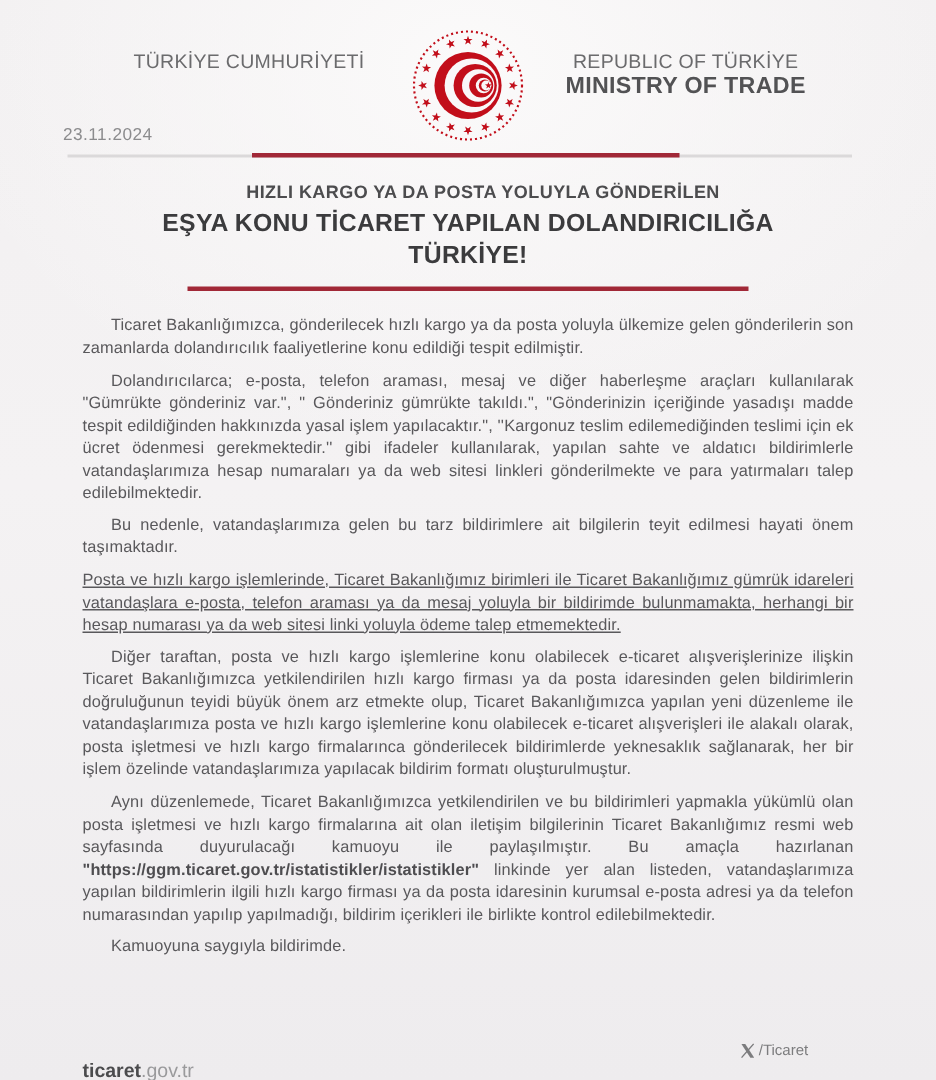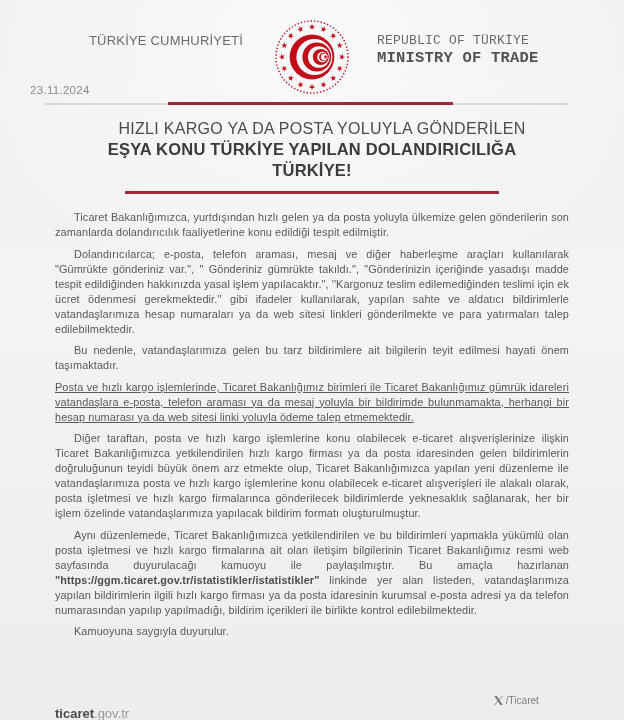--- a/index.html
+++ b/index.html
@@ -9,33 +9,33 @@
     -webkit-font-smoothing:antialiased;
   }
   .page{
     position:relative;width:624px;height:720px;overflow:hidden;
     background:
       radial-gradient(95% 60% at 50% 6%, #fbfafa 0%, rgba(251,250,250,0) 60%),
       linear-gradient(180deg,#f2f0f1 0%,#f4f2f3 45%,#eeecee 100%);
   }
   
   .hdr-left{position:absolute;top:33px;right:381px;white-space:nowrap;}
-  .hdr-right{position:absolute;top:33px;left:377px;white-space:nowrap;font-family:Liberation Mono, monospace;}
+  .hdr-right{position:absolute;top:33px;left:377px;text-align:center;white-space:nowrap;}
   .hdr-line1{font-size:13px;color:#6b6b6d;letter-spacing:.2px;line-height:16px;}
   .hdr-line2{font-size:15.5px;color:#525254;font-weight:700;letter-spacing:.2px;line-height:18px;}
   .logo{position:absolute;left:272px;top:17px;width:80px;height:80px;}
   .logo-red{fill:var(--logo-red);}
   .logo-white{fill:#f9f7f8;}
   .logo-dash{fill:none;stroke:var(--logo-red);stroke-width:1.8;stroke-dasharray:1.7 2.5;}
-  .date{position:absolute;left:30px;top:84px;font-size:11.5px;color:#8b8b8d;letter-spacing:.3px;}
+  .date{position:absolute;left:42px;top:84px;font-size:11.5px;color:#8b8b8d;letter-spacing:.3px;}
   .rule-gray{position:absolute;left:45px;top:103px;width:523px;height:1.5px;background:#dbd9da;}
   .rule-red{position:absolute;left:168px;top:102px;width:285px;height:2.5px;background:var(--line-red);}
   
   .title{position:absolute;left:0;right:0;top:118px;text-align:center;}
-  .title-line1{font-size:16px;font-weight:400;color:#4c4c4e;letter-spacing:.3px;line-height:21px;padding-left:20px;}
+  .title-line1{font-size:12px;font-weight:700;color:#4c4c4e;letter-spacing:.3px;line-height:21px;padding-left:20px;}
   .title-line2,.title-line3{font-size:16.5px;font-weight:700;color:#3b3b3d;letter-spacing:.2px;line-height:21px;}
   .title-underline{width:374px;height:2.5px;background:var(--line-red);margin:10px auto 0;}
   
   .body-text{position:absolute;left:55px;top:210px;width:514px;}
   .body-text p{
     margin:0 0 6.5px;text-align:justify;text-indent:19px;
     font-size:10.9px;line-height:15px;color:#59585b;letter-spacing:.1px;
   }
   .body-text p.no-indent{text-indent:0;text-decoration:underline;}
   .seg-bold{font-weight:700;color:#4e4d50;}
@@ -129,33 +129,33 @@
     <div class="hdr-line1">REPUBLIC OF TÜRKİYE</div>
     <div class="hdr-line2">MINISTRY OF TRADE</div>
   </div>
 
   <div class="date">23.11.2024</div>
   <div class="rule-gray"></div>
   <div class="rule-red"></div>
 
   <div class="title">
     <div class="title-line1">HIZLI KARGO YA DA POSTA YOLUYLA GÖNDERİLEN</div>
-    <div class="title-line2">EŞYA KONU TÜRKİYE YAPILAN DOLANDIRICILIĞA</div>
+    <div class="title-line2">EŞYA KONU TİCARET YAPILAN DOLANDIRICILIĞA</div>
     <div class="title-line3">TÜRKİYE!</div>
     <div class="title-underline"></div>
   </div>
 
   <div class="body-text" id="body-text">
-      <p><span>Ticaret Bakanlığımızca, yurtdışından hızlı gelen ya da posta yoluyla ülkemize gelen gönderilerin son zamanlarda dolandırıcılık faaliyetlerine konu edildiği tespit edilmiştir.</span></p>
+      <p><span>Ticaret Bakanlığımızca, gönderilecek hızlı kargo ya da posta yoluyla ülkemize gelen gönderilerin son zamanlarda dolandırıcılık faaliyetlerine konu edildiği tespit edilmiştir.</span></p>
       <p><span>Dolandırıcılarca; e-posta, telefon araması, mesaj ve diğer haberleşme araçları kullanılarak "Gümrükte gönderiniz var.", " Gönderiniz gümrükte takıldı.", "Gönderinizin içeriğinde yasadışı madde tespit edildiğinden hakkınızda yasal işlem yapılacaktır.", ''Kargonuz teslim edilemediğinden teslimi için ek ücret ödenmesi gerekmektedir.'' gibi ifadeler kullanılarak, yapılan sahte ve aldatıcı bildirimlerle vatandaşlarımıza hesap numaraları ya da web sitesi linkleri gönderilmekte ve para yatırmaları talep edilebilmektedir.</span></p>
       <p><span>Bu nedenle, vatandaşlarımıza gelen bu tarz bildirimlere ait bilgilerin teyit edilmesi hayati önem taşımaktadır.</span></p>
       <p class="no-indent"><span>Posta ve hızlı kargo işlemlerinde, Ticaret Bakanlığımız birimleri ile Ticaret Bakanlığımız gümrük idareleri vatandaşlara e-posta, telefon araması ya da mesaj yoluyla bir bildirimde bulunmamakta, herhangi bir hesap numarası ya da web sitesi linki yoluyla ödeme talep etmemektedir.</span></p>
       <p><span>Diğer taraftan, posta ve hızlı kargo işlemlerine konu olabilecek e-ticaret alışverişlerinize ilişkin Ticaret Bakanlığımızca yetkilendirilen hızlı kargo firması ya da posta idaresinden gelen bildirimlerin doğruluğunun teyidi büyük önem arz etmekte olup, Ticaret Bakanlığımızca yapılan yeni düzenleme ile vatandaşlarımıza posta ve hızlı kargo işlemlerine konu olabilecek e-ticaret alışverişleri ile alakalı olarak, posta işletmesi ve hızlı kargo firmalarınca gönderilecek bildirimlerde yeknesaklık sağlanarak, her bir işlem özelinde vatandaşlarımıza yapılacak bildirim formatı oluşturulmuştur.</span></p>
       <p><span>Aynı düzenlemede, Ticaret Bakanlığımızca yetkilendirilen ve bu bildirimleri yapmakla yükümlü olan posta işletmesi ve hızlı kargo firmalarına ait olan iletişim bilgilerinin Ticaret Bakanlığımız resmi web sayfasında duyurulacağı kamuoyu ile paylaşılmıştır. Bu amaçla hazırlanan </span><span class="seg-bold nowrap">"https://ggm.ticaret.gov.tr/istatistikler/istatistikler"</span><span> linkinde yer alan listeden, vatandaşlarımıza yapılan bildirimlerin ilgili hızlı kargo firması ya da posta idaresinin kurumsal e-posta adresi ya da telefon numarasından yapılıp yapılmadığı, bildirim içerikleri ile birlikte kontrol edilebilmektedir.</span></p>
-      <p><span>Kamuoyuna saygıyla duyurulur.</span></p>
+      <p><span>Kamuoyuna saygıyla bildirimde.</span></p>
     </div>
 
   <div class="footer-site">
     <span class="site-bold">ticaret</span><span class="site-rest">.gov.tr</span>
   </div>
 
   <div class="footer-social">
     <div class="social-item">
       <svg width="11" height="11" viewBox="0 0 24 24">
         <path class="sicon-fill" d="M2.8 2h5.6l13 20h-5.6z"></path>

